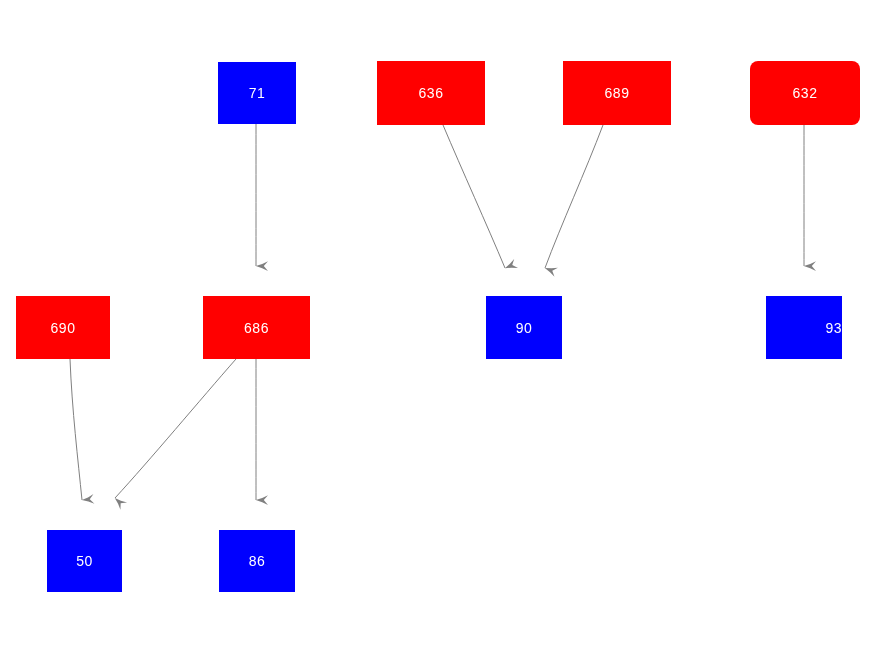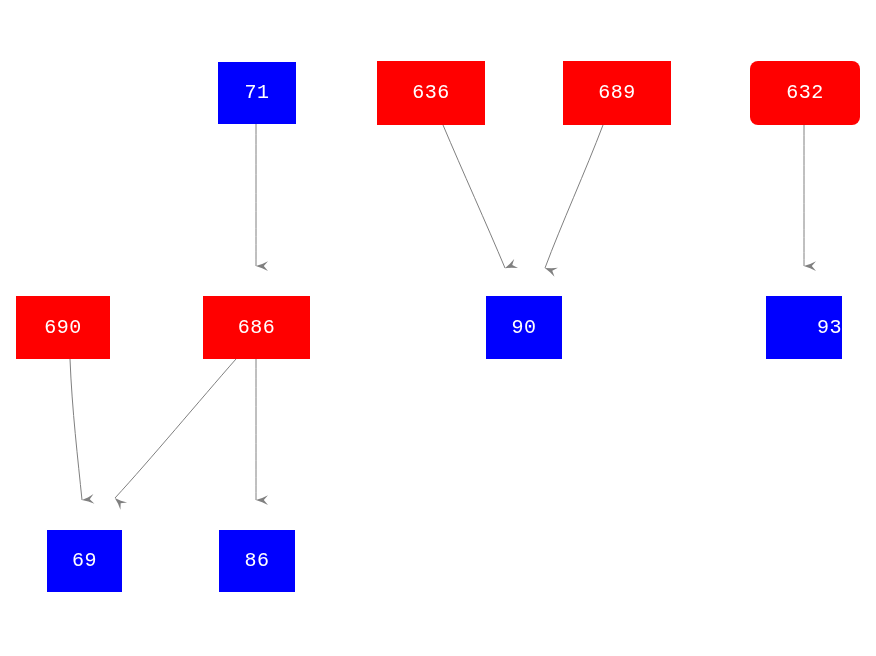--- a/index.html
+++ b/index.html
@@ -25,22 +25,22 @@
     width: 876px;
     height: 656px;
     pointer-events: none;
   }
   .graph-node {
     position: absolute;
     display: flex;
     align-items: center;
     justify-content: center;
     color: #ffffff;
-    font-size: 20px;
-    font-family: Liberation Mono, monospace;
+    font-size: 14px;
+    font-family: Liberation Sans, sans-serif;
     font-weight: normal;
     letter-spacing: 0.5px;
     line-height: 1;
     box-sizing: border-box;
     user-select: none;
   }
   .node-label {
     display: block;
     text-align: center;
   }
@@ -86,20 +86,20 @@
       <div class="graph-node" style="left: 203px; top: 296px; width: 107px; height: 63px; background: rgb(255, 0, 0); color: rgb(255, 255, 255);">
         <span class="node-label">686</span>
       </div>
       <div class="graph-node" style="left: 486px; top: 296px; width: 76px; height: 63px; background: rgb(0, 0, 255); color: rgb(255, 255, 255);">
         <span class="node-label">90</span>
       </div>
       <div class="graph-node" style="left: 766px; top: 296px; width: 76px; height: 63px; background: rgb(0, 0, 255); color: rgb(255, 255, 255); justify-content: flex-end;">
         <span class="node-label">93</span>
       </div>
       <div class="graph-node" style="left: 47px; top: 530px; width: 75px; height: 62px; background: rgb(0, 0, 255); color: rgb(255, 255, 255);">
-        <span class="node-label">69</span>
+        <span class="node-label">50</span>
       </div>
       <div class="graph-node" style="left: 219px; top: 530px; width: 76px; height: 62px; background: rgb(0, 0, 255); color: rgb(255, 255, 255); justify-content: center;">
         <span class="node-label">86</span>
       </div>
     </div>
 
 </div>
 
 </body></html>

